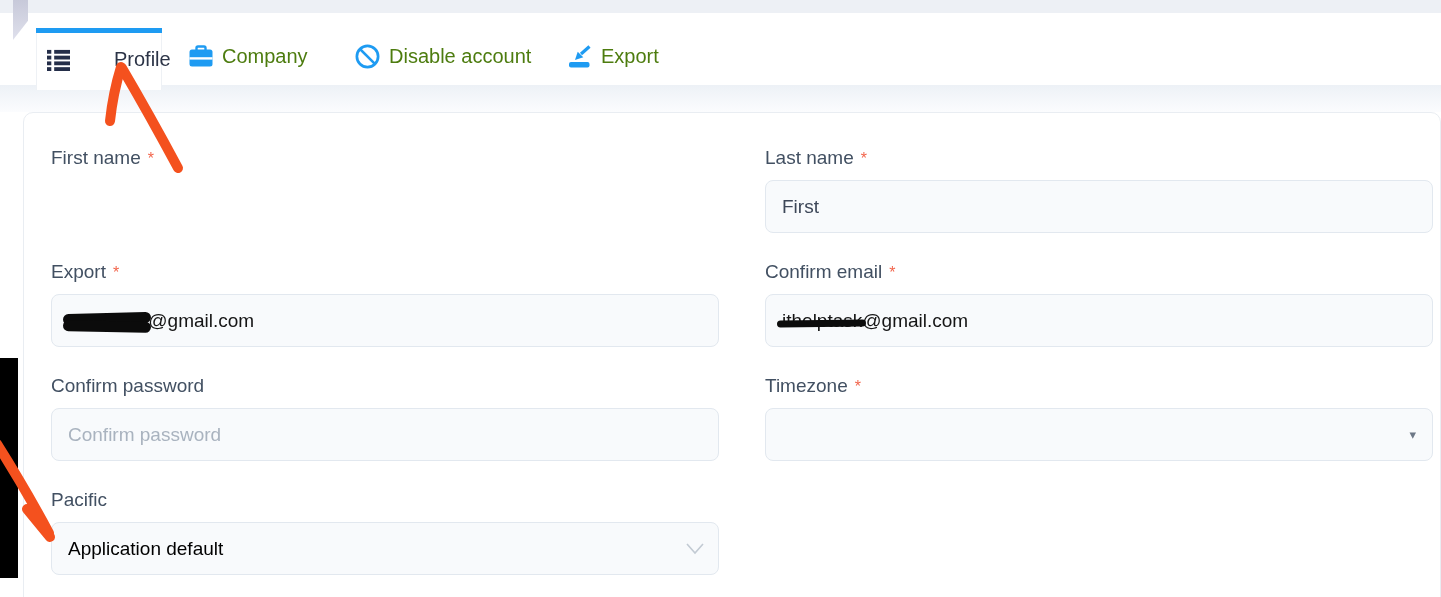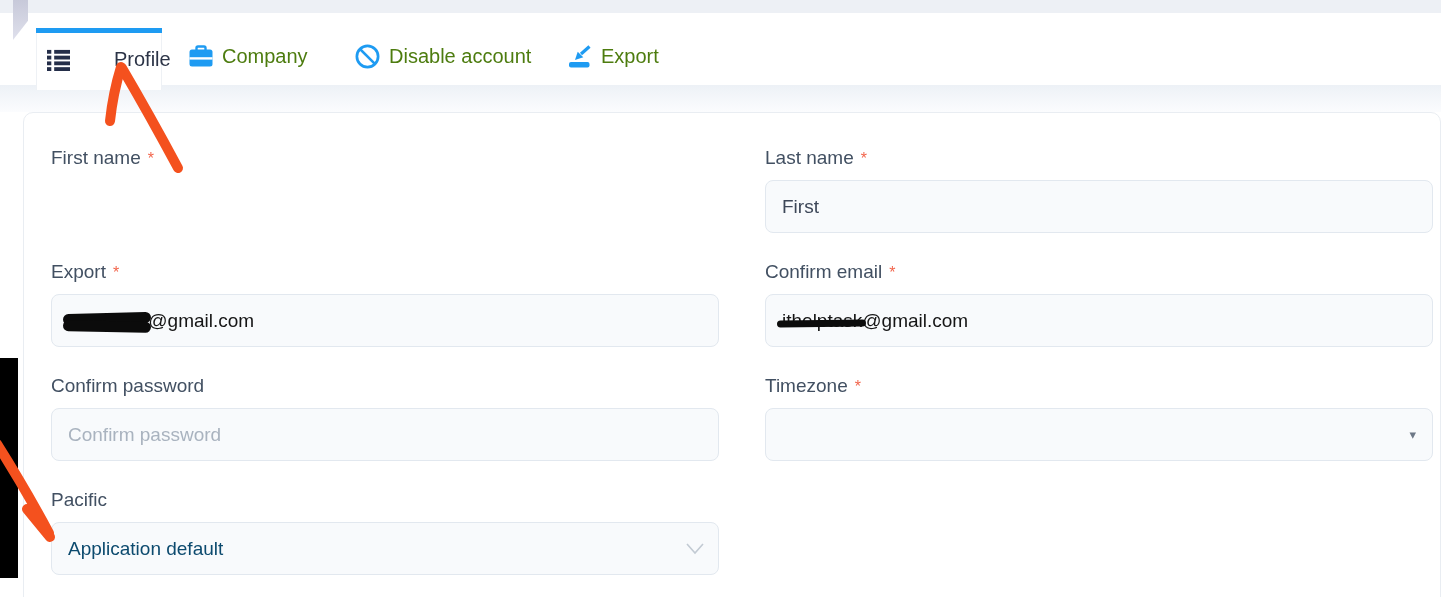--- a/index.html
+++ b/index.html
@@ -36,21 +36,21 @@
   .flabel{display:flex;align-items:baseline;gap:7px;font-size:19px;color:#425062;
     margin-bottom:11px;height:22px;}
   .req{color:#f2654c;font-size:16px;}
   .control{position:relative;height:53px;box-sizing:border-box;border:1px solid #e2e8ef;
     border-radius:8px;background:#f8fafc;display:flex;align-items:center;
     padding:0 40px 0 16px;font-size:19px;color:#3d4758;}
   .control.autofill{background:#e8f0fe;}
   .control .dots{font-size:15px;letter-spacing:3px;font-weight:700;color:#14181f;}
   .control .ph{color:#a9b3bf;}
   .control.select{color:#5c6877;cursor:pointer;}
-  .control.select-dark{color:#0c4a6e;cursor:pointer;}
+  .control.select-dark{color:#000000;cursor:pointer;}
   .caret-tri{position:absolute;right:16px;top:50%;transform:translateY(-54%);
     font-size:13px;color:#6d7887;}
   .caret-chev{position:absolute;right:14px;top:50%;transform:translateY(-50%);}
 
   
   .email-text{color:#151515;display:flex;align-items:center;}
   .scribble{position:relative;color:#141414;}
   .scribble::before,.scribble::after{content:"";position:absolute;left:-5px;right:-3px;
     background:#0b0b0b;border-radius:6px;}
   .scribble::before{top:3px;height:11px;transform:rotate(-1.6deg);}

